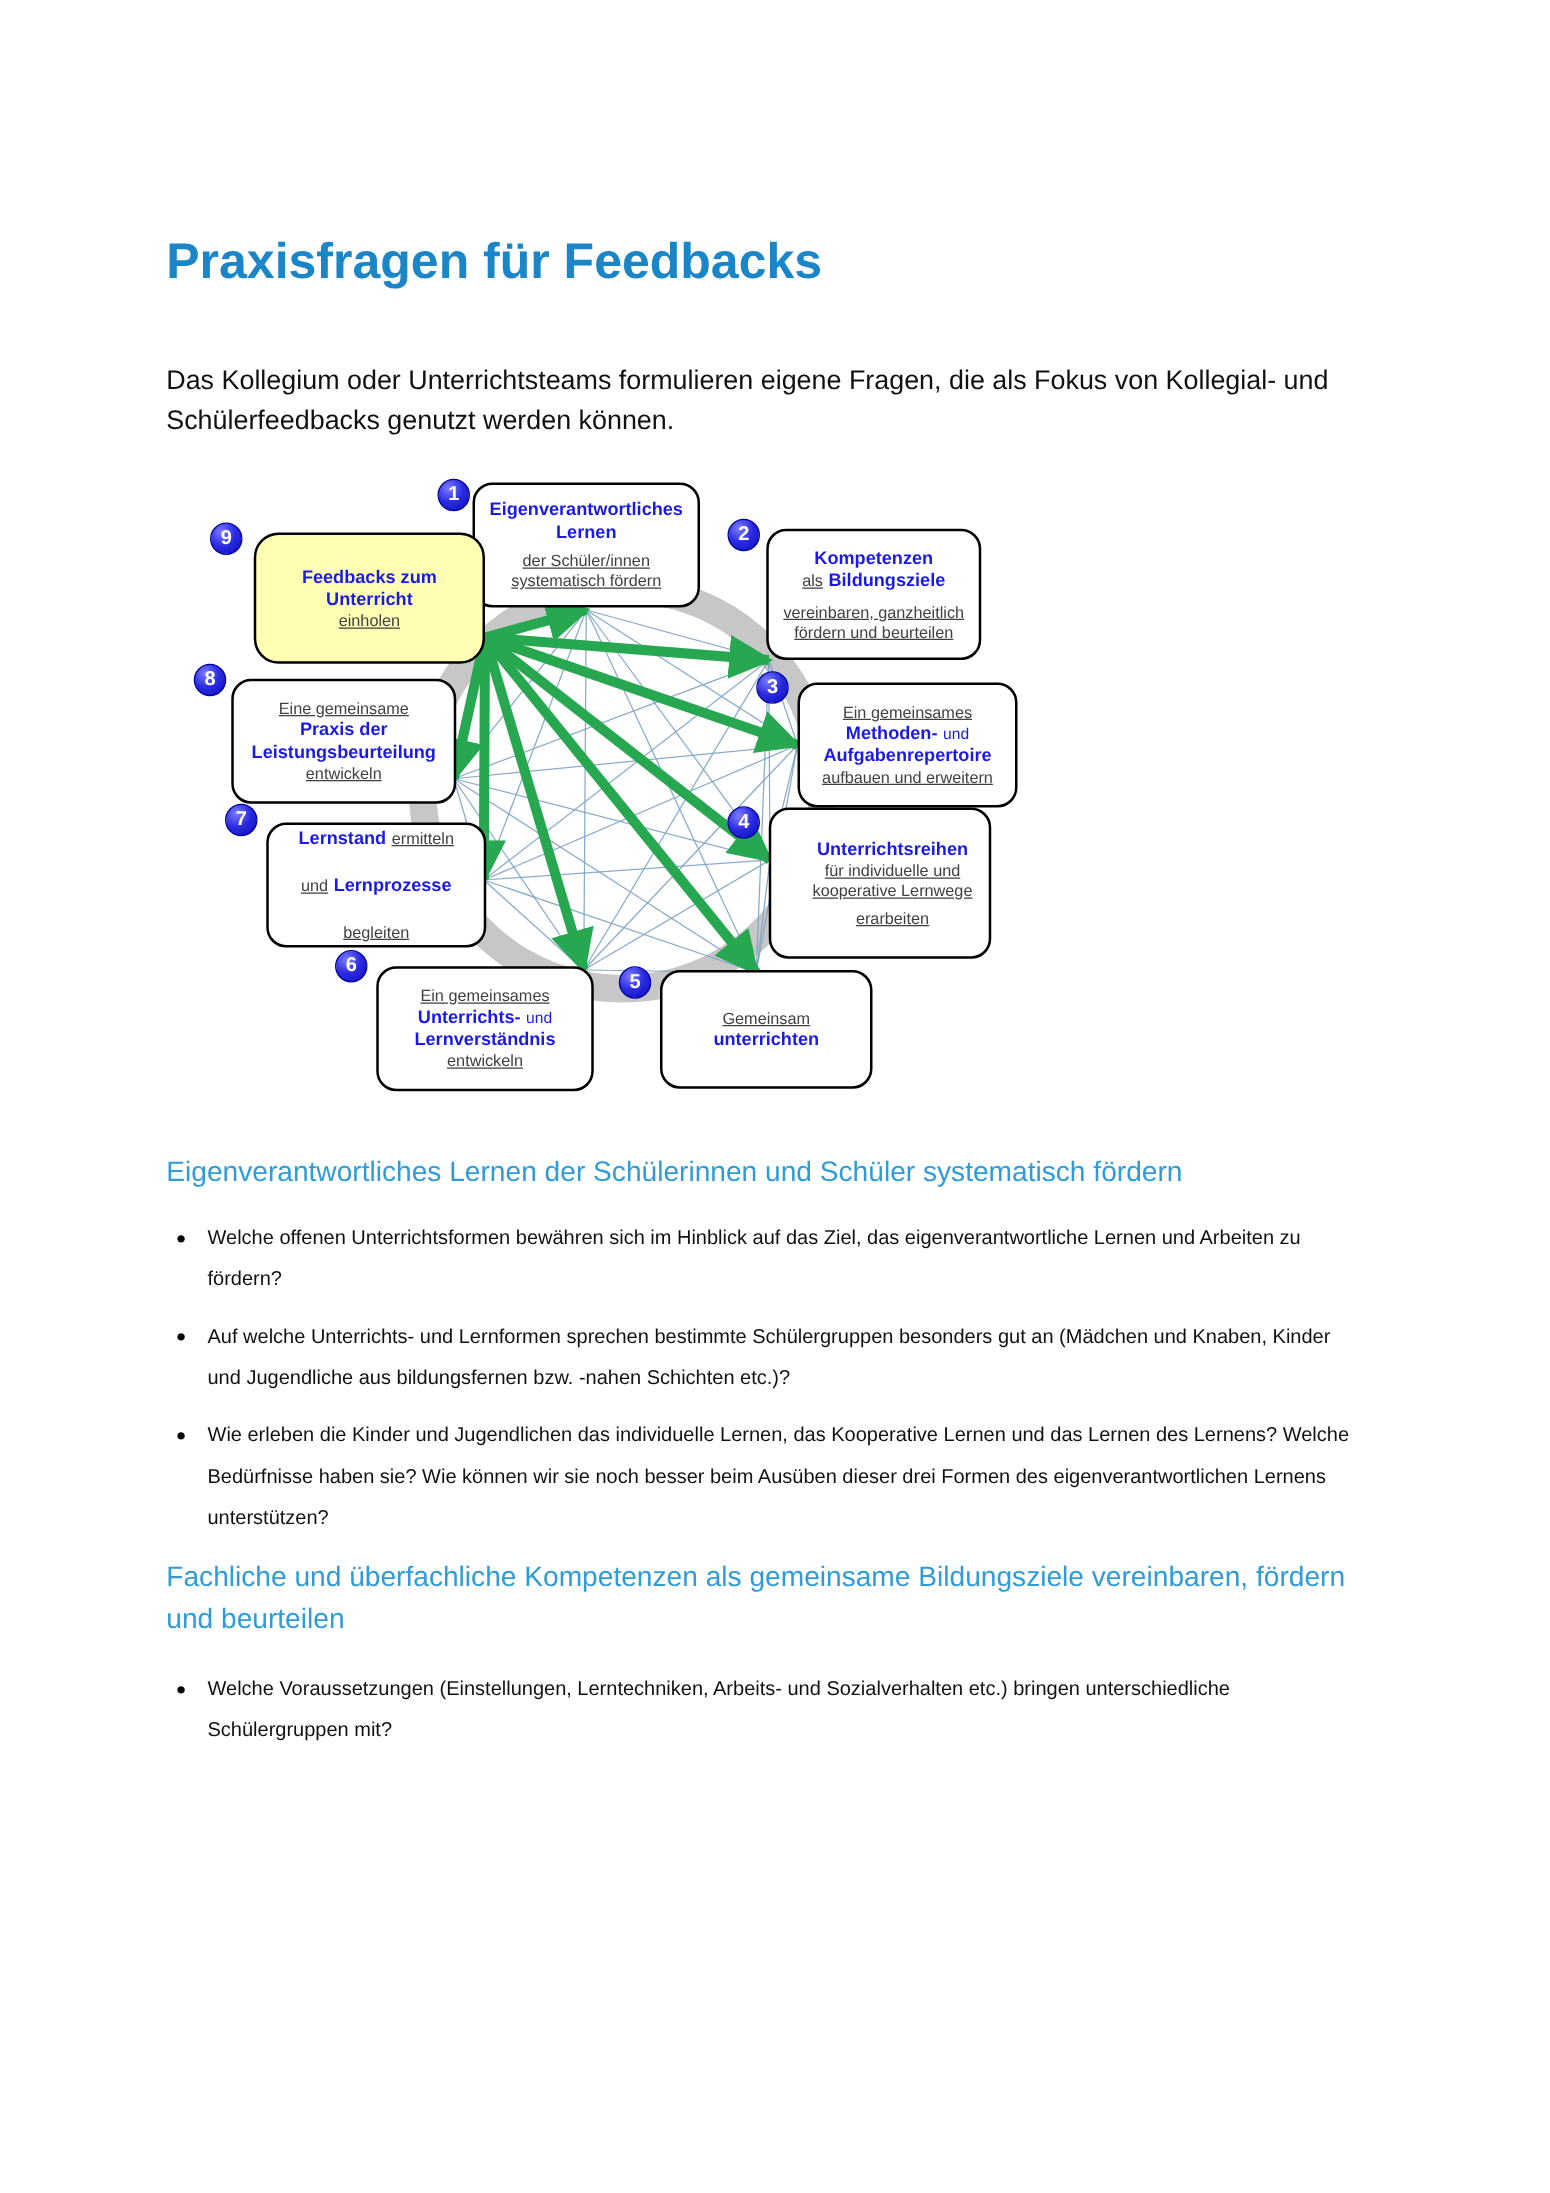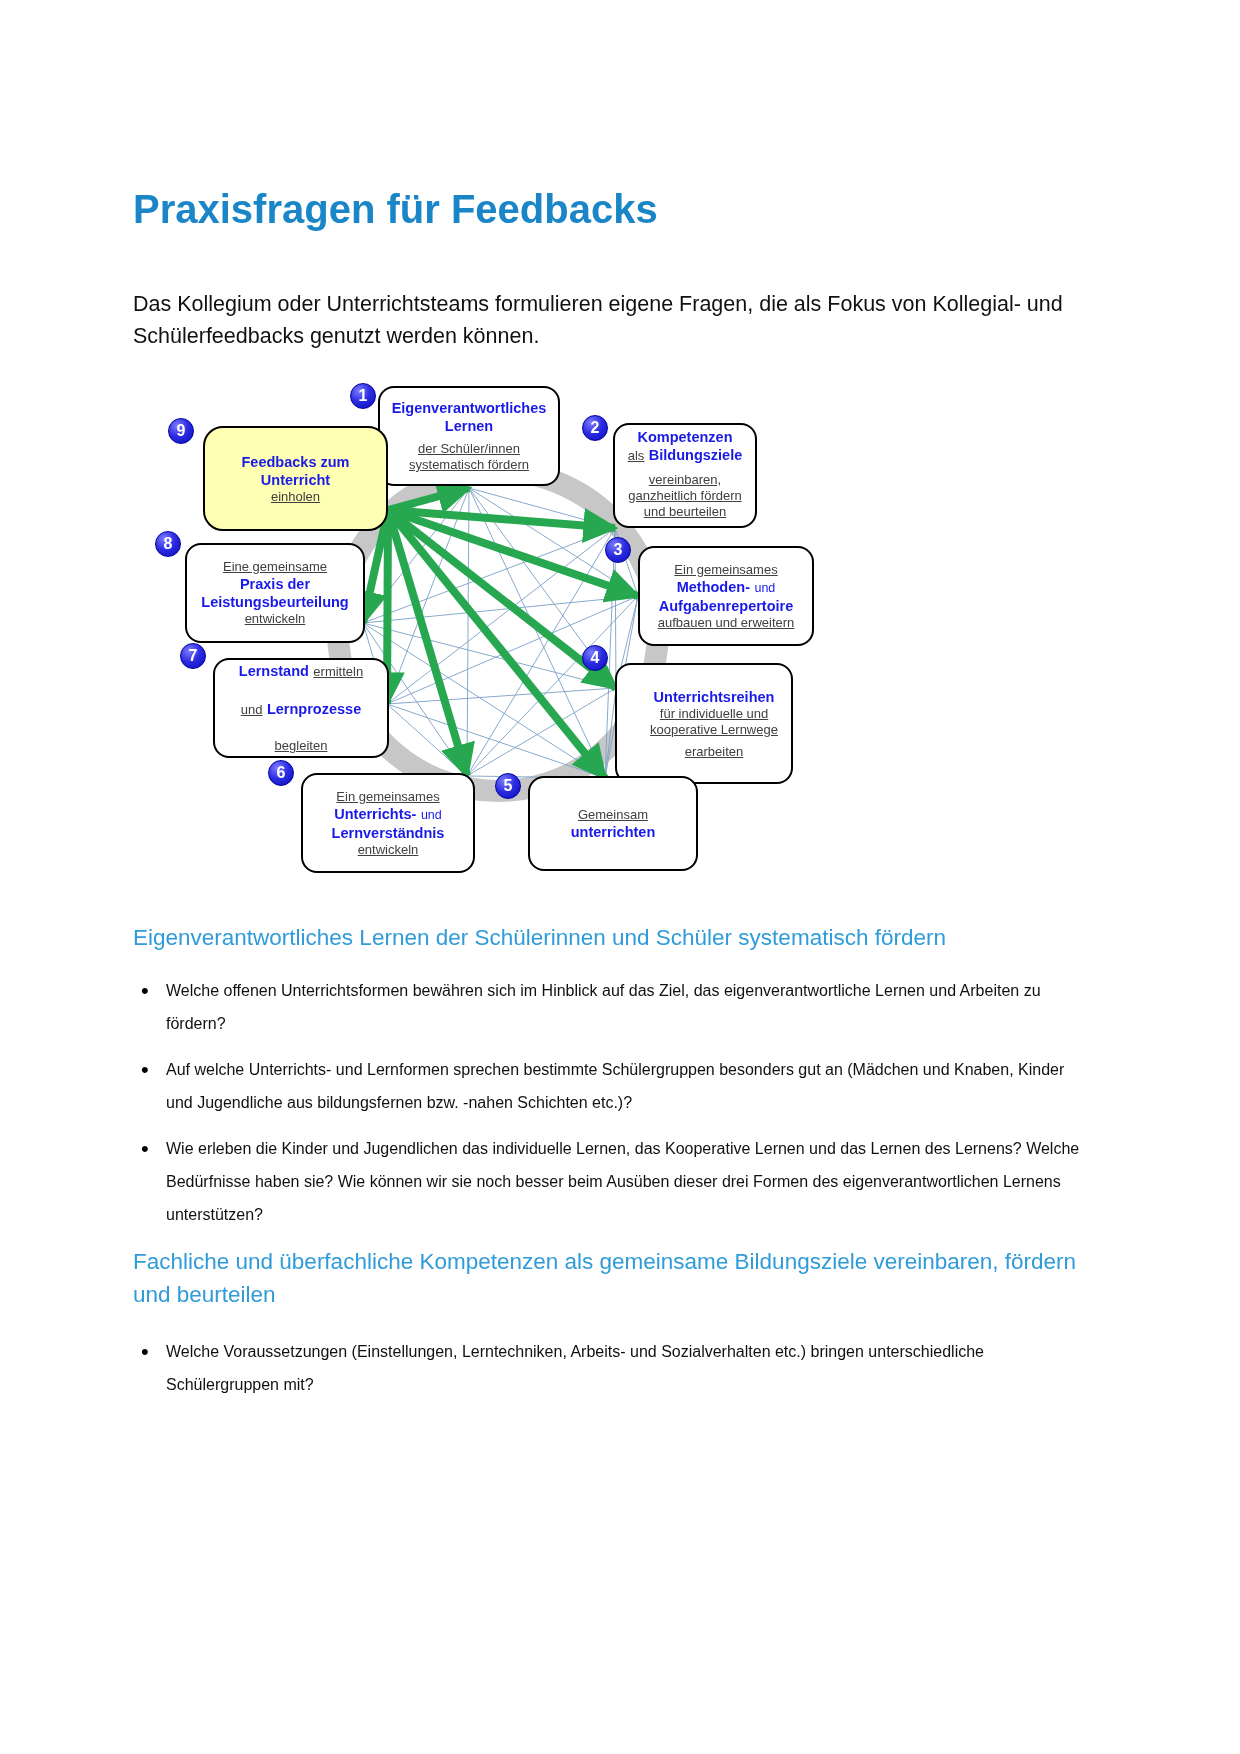--- a/index.html
+++ b/index.html
@@ -198,34 +198,34 @@
       <div class="badge" style="left:115px;top:382px;">6</div>
       <div class="badge" style="left:27px;top:265px;">7</div>
       <div class="badge" style="left:2px;top:153px;">8</div>
       <div class="badge" style="left:15px;top:40px;">9</div>
 
       <div class="node" style="left:225px;top:8px;width:182px;height:100px;">
         <div class="t-blue">Eigenverantwortliches Lernen</div>
         <div class="t-black mt6">der Schüler/innen systematisch fördern</div>
       </div>
 
-      <div class="node" style="left:460px;top:45px;width:144px;height:105px;justify-content:flex-end;">
+      <div class="node" style="left:460px;top:45px;width:172px;height:105px;">
         <div class="t-blue">Kompetenzen</div>
         <div class="line"><span class="t-black">als</span> <span class="t-blue">Bildungsziele</span></div>
         <div class="t-black mt8">vereinbaren, ganzheitlich fördern und beurteilen</div>
       </div>
 
       <div class="node" style="left:485px;top:168px;width:176px;height:100px;">
         <div class="t-black">Ein gemeinsames</div>
         <div class="line"><span class="t-blue">Methoden-</span> <span class="t-blue-sm">und</span></div>
         <div class="t-blue">Aufgabenrepertoire</div>
         <div class="t-black">aufbauen und erweitern</div>
       </div>
 
-      <div class="node" style="left:462px;top:285px;width:178px;height:121px;padding-left:28px;">
+      <div class="node" style="left:462px;top:268px;width:178px;height:121px;padding-left:28px;">
         <div class="t-blue">Unterrichtsreihen</div>
         <div class="t-black">für individuelle und kooperative Lernwege</div>
         <div class="t-black mt6">erarbeiten</div>
       </div>
 
       <div class="node" style="left:375px;top:398px;width:170px;height:95px;align-items:center;">
         <div class="t-black">Gemeinsam</div>
         <div class="t-blue">unterrichten</div>
       </div>
 

